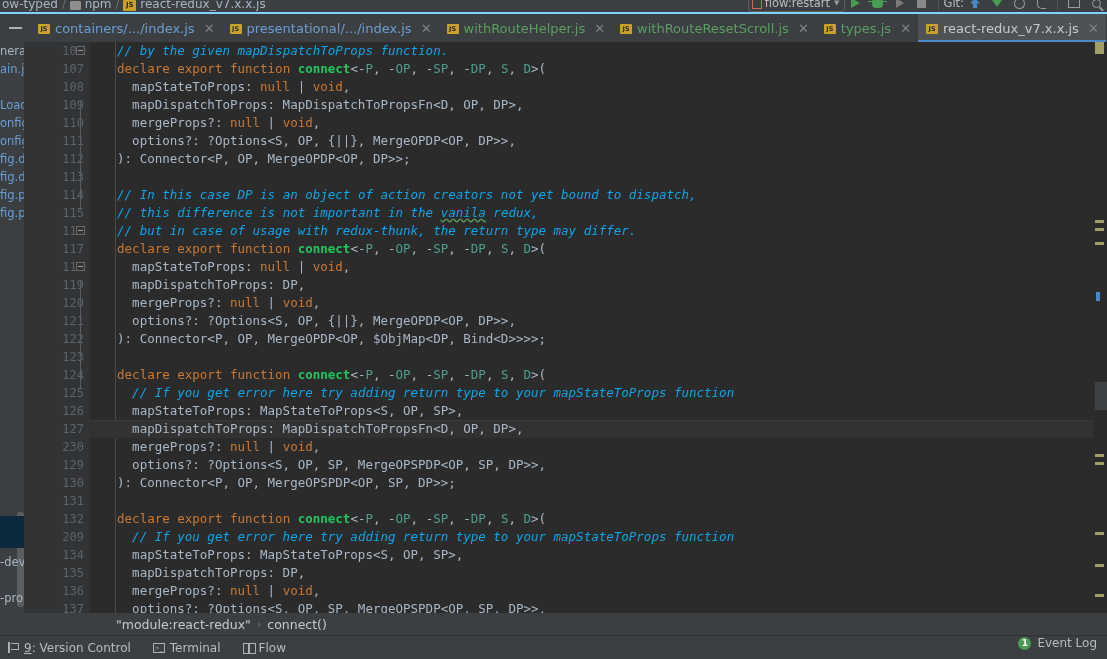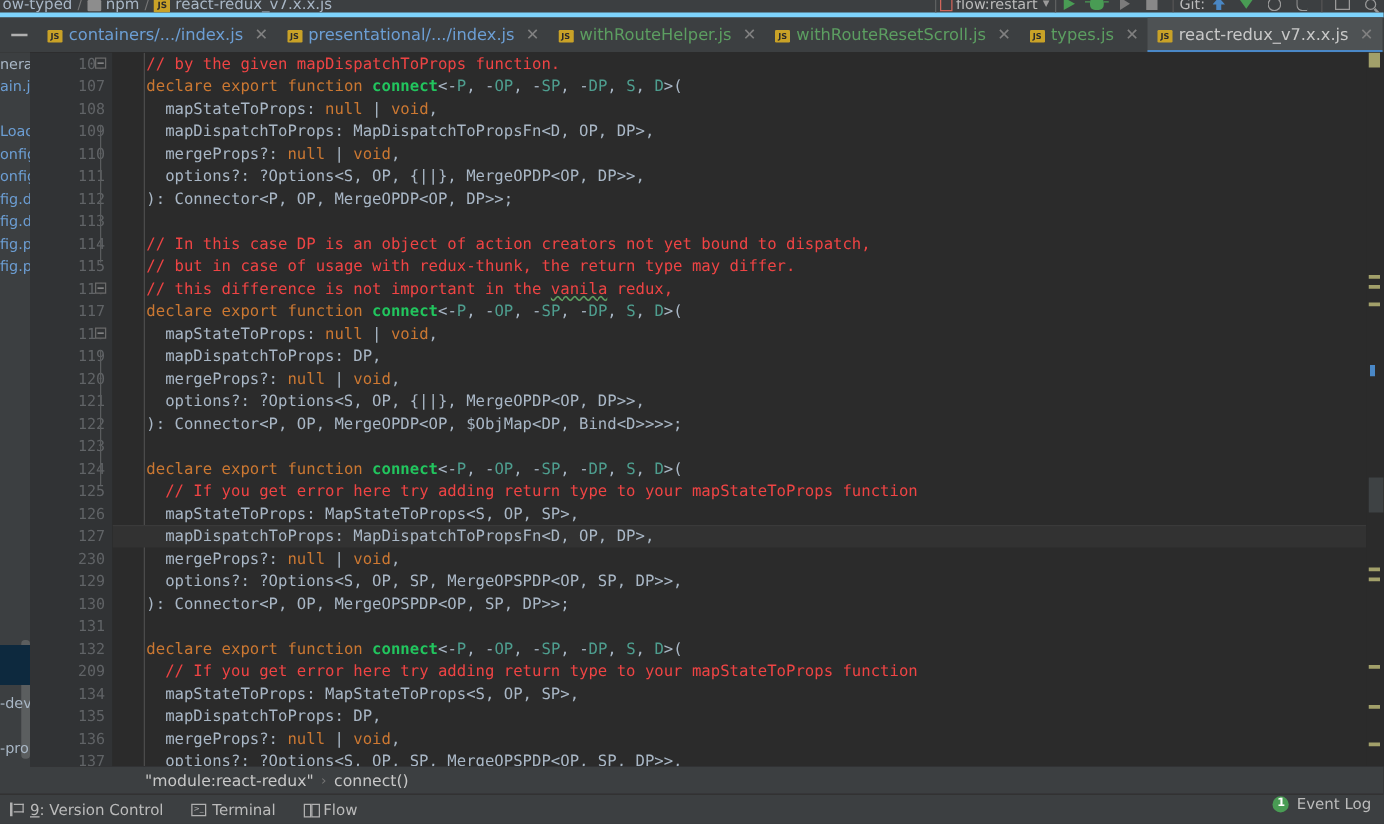--- a/index.html
+++ b/index.html
@@ -9,21 +9,21 @@
     font-size: 12px;
     color: #bbbbbb;
     -webkit-font-smoothing: antialiased;
   }
   .app { position:relative; width:1107px; height:659px; display:flex; flex-direction:column; }
 
   
   .topbar {
     height:14px; background:#3c3f41; display:flex; align-items:center;
     position:relative; overflow:hidden; flex:0 0 14px;
-    border-bottom:4px solid #7dd3fc;
+    border-bottom:2px solid #7dd3fc;
   }
   .crumbs { display:flex; align-items:center; gap:4px; padding-left:2px; margin-top:-4px; font-size:12px; color:#a9b7c6; white-space:nowrap; }
   .crumbs .sep { color:#777; font-size:11px; }
   .folder-ico { display:inline-block; width:11px; height:9px; background:#8d8d8d; border-radius:1px; position:relative; top:1px;}
   .js-ico { display:inline-block; width:13px; height:11px; background:#c9a227; border-radius:1px; color:#2b2b2b; font-size:7px; line-height:11px; text-align:center; font-weight:bold; position:relative; top:1px;}
   .js-ico.sm { width:12px; height:10px; line-height:10px; font-size:6.5px; }
 
   .toolbar-right { position:absolute; right:0; top:0; height:14px; display:flex; align-items:center; gap:0px; margin-top:-4px;}
   .runcfg {
     display:flex; align-items:center; gap:3px; border:1px solid #5e6060; border-radius:3px;
@@ -94,21 +94,21 @@
   .codelines {
     flex:1 1 auto; position:relative; background:#2b2b2b;
     font-family:"DejaVu Sans Mono","Liberation Mono",monospace; font-size:12.5px;
     overflow:hidden;
   }
   .cl { height:18px; line-height:18px; white-space:pre; padding-left:12px; position:relative; }
   .cl.cur { background:#323232; }
   .cl.cur:before{content:"";position:absolute;left:0;right:0;top:0;height:1px;background:#3a3a3a;}
 
   
-  .c-com { color:#ef4444; }
+  .c-com { color:#0ea5e9;font-style:italic; }
   .c-kw  { color:#cc7832; }
   .c-fn  { color:#22c55e; font-weight:bold; }
   .c-id  { color:#a9b7c6; }
   .c-typ { color:#4e9e8f; }
   .typo { text-decoration: underline wavy #5c9e61; text-decoration-skip-ink:none; }
 
   
   .iguide { position:absolute; top:0; bottom:0; width:1px; background:#4b4b4b; }
 
   
@@ -329,22 +329,22 @@
             <div class="iguide" style="left:25px;"></div>
           <div class="cl"><span class="c-id">  </span><span class="c-com">// by the given mapDispatchToProps function.</span></div>
               <div class="cl"><span class="c-id">  </span><span class="c-kw">declare export function </span><span class="c-fn">connect</span><span class="c-id">&lt;-</span><span class="c-typ">P</span><span class="c-id">, -</span><span class="c-typ">OP</span><span class="c-id">, -</span><span class="c-typ">SP</span><span class="c-id">, -</span><span class="c-typ">DP</span><span class="c-id">, </span><span class="c-typ">S</span><span class="c-id">, </span><span class="c-typ">D</span><span class="c-id">&gt;(</span></div>
               <div class="cl"><span class="c-id">    mapStateToProps: </span><span class="c-kw">null</span><span class="c-id"> | </span><span class="c-kw">void</span><span class="c-id">,</span></div>
               <div class="cl"><span class="c-id">    mapDispatchToProps: MapDispatchToPropsFn&lt;D, OP, DP&gt;,</span></div>
               <div class="cl"><span class="c-id">    mergeProps?: </span><span class="c-kw">null</span><span class="c-id"> | </span><span class="c-kw">void</span><span class="c-id">,</span></div>
               <div class="cl"><span class="c-id">    options?: ?Options&lt;S, OP, {||}, MergeOPDP&lt;OP, DP&gt;&gt;,</span></div>
               <div class="cl"><span class="c-id">  ): Connector&lt;P, OP, MergeOPDP&lt;OP, DP&gt;&gt;;</span></div>
               <div class="cl">&nbsp;</div>
               <div class="cl"><span class="c-id">  </span><span class="c-com">// In this case DP is an object of action creators not yet bound to dispatch,</span></div>
+              <div class="cl"><span class="c-id">  </span><span class="c-com">// this difference is not important in the </span><span class="c-com typo">vanila</span><span class="c-com"> redux,</span></div>
               <div class="cl"><span class="c-id">  </span><span class="c-com">// but in case of usage with redux-thunk, the return type may differ.</span></div>
-              <div class="cl"><span class="c-id">  </span><span class="c-com">// this difference is not important in the </span><span class="c-com typo">vanila</span><span class="c-com"> redux,</span></div>
               <div class="cl"><span class="c-id">  </span><span class="c-kw">declare export function </span><span class="c-fn">connect</span><span class="c-id">&lt;-</span><span class="c-typ">P</span><span class="c-id">, -</span><span class="c-typ">OP</span><span class="c-id">, -</span><span class="c-typ">SP</span><span class="c-id">, -</span><span class="c-typ">DP</span><span class="c-id">, </span><span class="c-typ">S</span><span class="c-id">, </span><span class="c-typ">D</span><span class="c-id">&gt;(</span></div>
               <div class="cl"><span class="c-id">    mapStateToProps: </span><span class="c-kw">null</span><span class="c-id"> | </span><span class="c-kw">void</span><span class="c-id">,</span></div>
               <div class="cl"><span class="c-id">    mapDispatchToProps: DP,</span></div>
               <div class="cl"><span class="c-id">    mergeProps?: </span><span class="c-kw">null</span><span class="c-id"> | </span><span class="c-kw">void</span><span class="c-id">,</span></div>
               <div class="cl"><span class="c-id">    options?: ?Options&lt;S, OP, {||}, MergeOPDP&lt;OP, DP&gt;&gt;,</span></div>
               <div class="cl"><span class="c-id">  ): Connector&lt;P, OP, MergeOPDP&lt;OP, $ObjMap&lt;DP, Bind&lt;D&gt;&gt;&gt;&gt;;</span></div>
               <div class="cl">&nbsp;</div>
               <div class="cl"><span class="c-id">  </span><span class="c-kw">declare export function </span><span class="c-fn">connect</span><span class="c-id">&lt;-</span><span class="c-typ">P</span><span class="c-id">, -</span><span class="c-typ">OP</span><span class="c-id">, -</span><span class="c-typ">SP</span><span class="c-id">, -</span><span class="c-typ">DP</span><span class="c-id">, </span><span class="c-typ">S</span><span class="c-id">, </span><span class="c-typ">D</span><span class="c-id">&gt;(</span></div>
               <div class="cl"><span class="c-id">    </span><span class="c-com">// If you get error here try adding return type to your mapStateToProps function</span></div>
               <div class="cl"><span class="c-id">    mapStateToProps: MapStateToProps&lt;S, OP, SP&gt;,</span></div>

